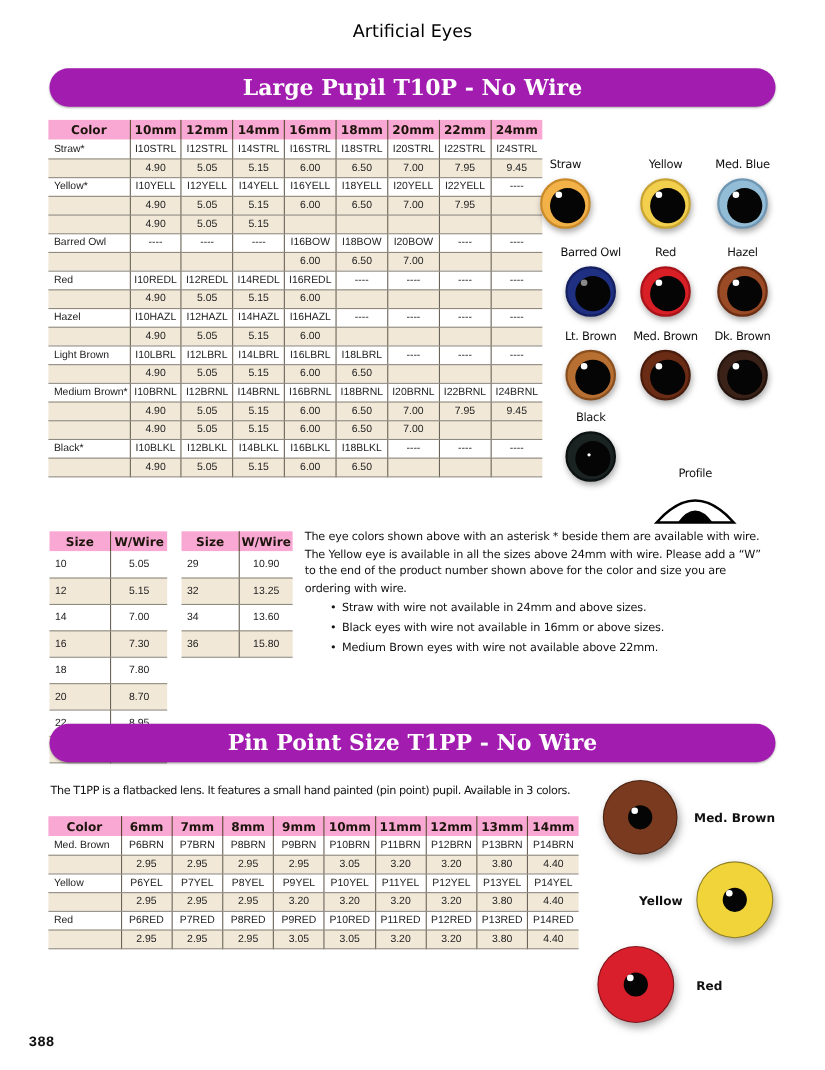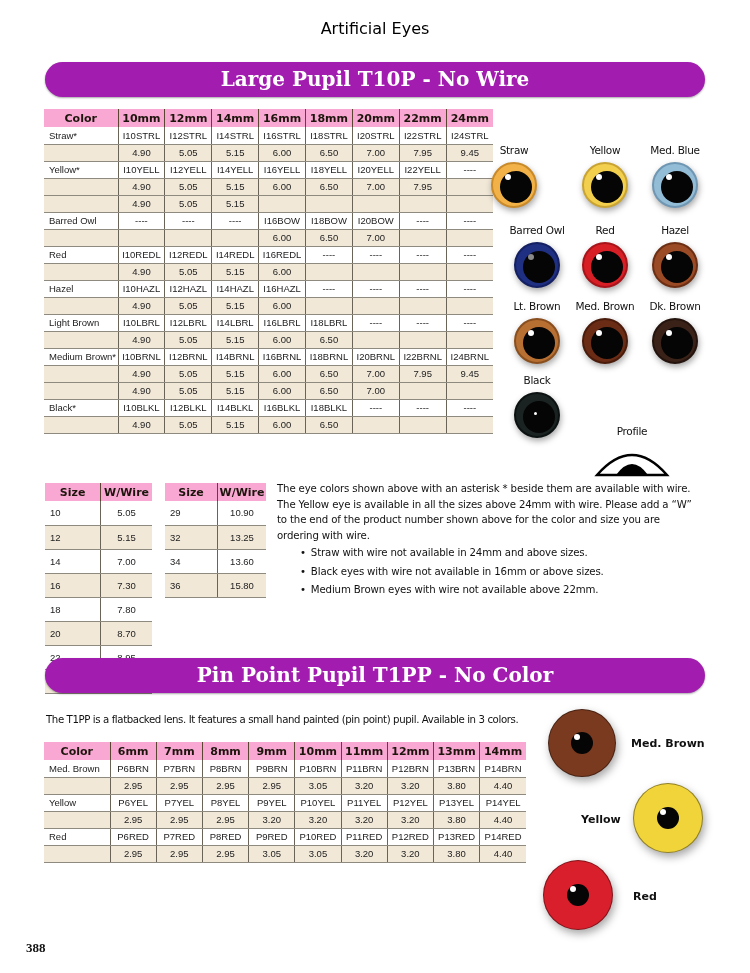--- a/index.html
+++ b/index.html
@@ -61,21 +61,21 @@
   #t1pp { position: absolute; left: 44px; top: 742px; width: 482px; }
   #t1pp col.c0 { width: 66px; }
   #t1pp col.cn { width: 46.2px; }
   #t1pp td { height: 17px; }
 
   .pp-eye { position: absolute; border-radius: 50%; box-shadow: 2px 4px 8px rgba(0,0,0,0.35); }
   .pp-pupil { position: absolute; width: 22px; height: 22px; border-radius: 50%; background: #050505; }
   .pp-glint { position: absolute; width: 6px; height: 6px; border-radius: 50%; background: #fff; }
   .pp-label { position: absolute; font-family: "DejaVu Sans", sans-serif; font-size: 11px; font-weight: bold; color: #111; }
 
-  .page-number { position: absolute; left: 26px; top: 940px; font-family: Liberation Serif, serif; font-weight: bold; font-size: 13px; color: #111; }
+  .page-number { position: absolute; left: 26px; top: 940px; font-family: Liberation Mono, monospace; font-weight: bold; font-size: 13px; color: #111; }
 </style>
 </head>
 <body>
 
 <div class="page-title">Artificial Eyes</div>
 
 <div class="banner banner1">Large Pupil T10P - No Wire</div>
 
 <table id="t10p">
   <colgroup>
@@ -462,21 +462,21 @@
     </tbody>
 </table>
 
 <p class="note">The eye colors shown above with an asterisk * beside them are available with wire. The Yellow eye is available in all the sizes above 24mm with wire. Please add a “W” to the end of the product number shown above for the color and size you are ordering with wire.</p>
 <ul class="bullets">
   <li>Straw with wire not available in 24mm and above sizes.</li>
   <li>Black eyes with wire not available in 16mm or above sizes.</li>
   <li>Medium Brown eyes with wire not available above 22mm.</li>
 </ul>
 
-<div class="banner banner2">Pin Point Pupil T1PP - No Color</div>
+<div class="banner banner2">Pin Point Size T1PP - No Wire</div>
 <p class="pp-intro">The T1PP is a flatbacked lens. It features a small hand painted (pin point) pupil. Available in 3 colors.</p>
 
 <table id="t1pp">
   <colgroup>
     <col class="c0">
       <col class="cn">
       <col class="cn">
       <col class="cn">
       <col class="cn">
       <col class="cn">

